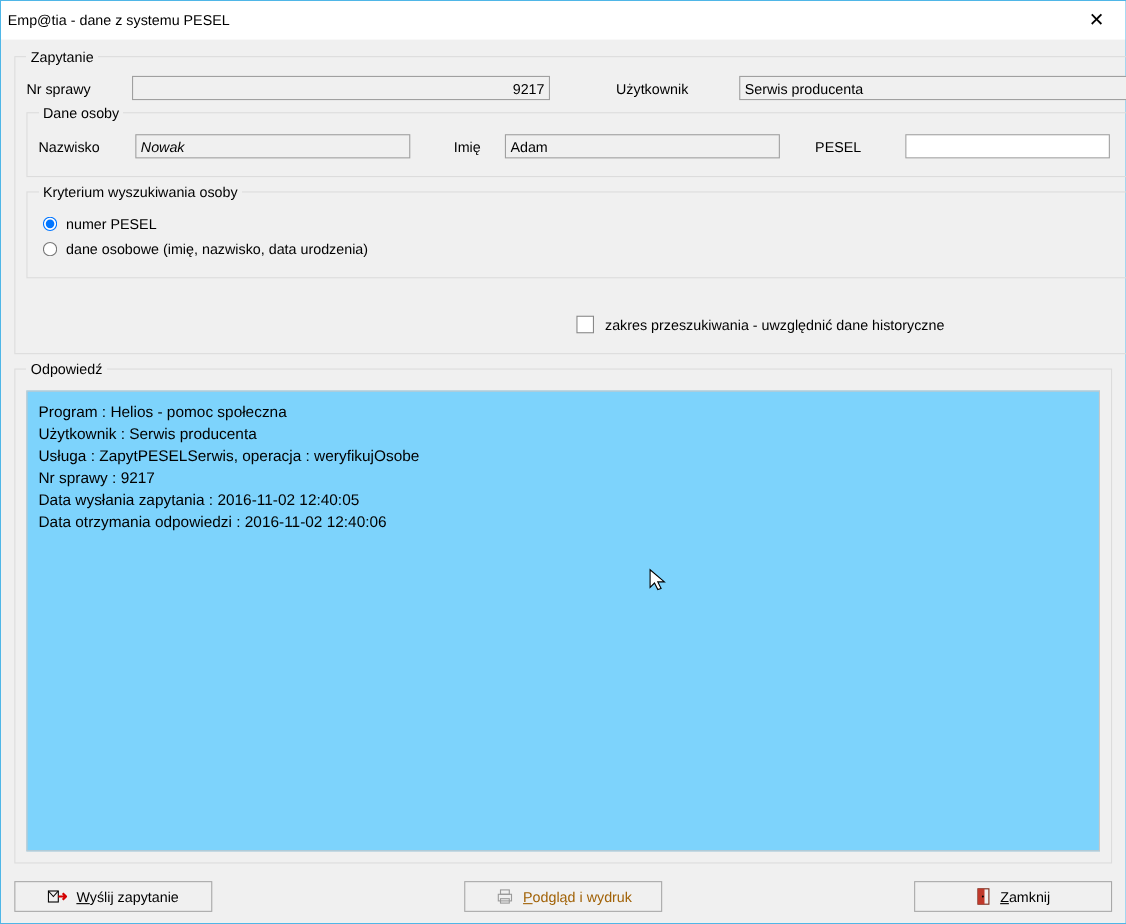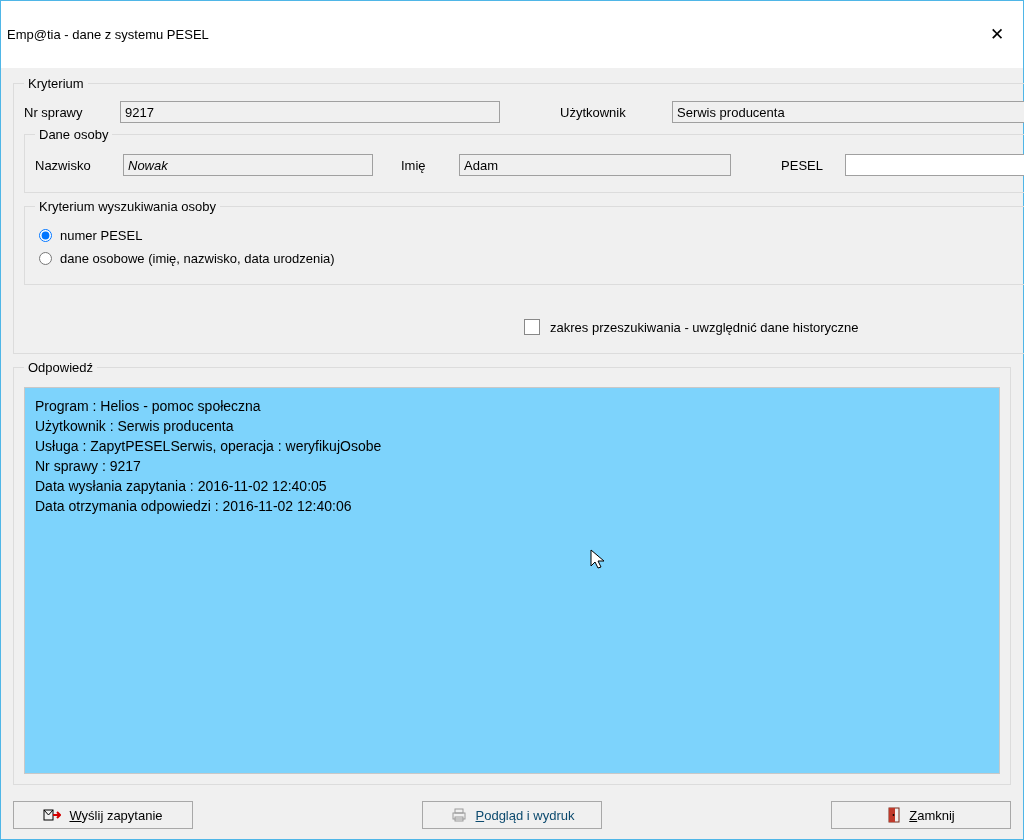--- a/index.html
+++ b/index.html
@@ -1,76 +1,76 @@
 <!DOCTYPE html>
 <html><head>
 <meta charset="utf-8">
 <style>
 html,body{margin:0;padding:0;font-family:Tahoma,Verdana,Segoe UI,sans-serif;font-size:13px;color:#000;background:#fff}
 .window{width:1024px;height:840px;border:1px solid #4fb6e7;box-sizing:border-box;display:flex;flex-direction:column}
-.titlebar{height:35px;display:flex;align-items:center;padding:16px 6px;background:#fff;color:#000}
+.titlebar{height:35px;display:flex;align-items:center;padding:0 6px;background:#fff;color:#000}
 .titlebar .title{flex:1;font-size:13px}
 .titlebar .closebtn{width:40px;height:24px;display:flex;align-items:center;justify-content:center;font-size:17px;font-family:Arial,sans-serif}
 .client{flex:1;background:#f0f0f0;padding:8px 12px 10px 12px;display:flex;flex-direction:column;box-sizing:border-box}
 fieldset{border:1px solid #dcdcdc;margin:0 0 6px 0;padding:6px 10px 10px 10px}
 legend{padding:0 4px;color:#000;font-size:13px}
 .row{display:flex;align-items:center;gap:22px;margin:4px 0}
 label.fld{white-space:nowrap}
 input.txt{height:22px;border:1px solid #a0a0a0;background:#f0f0f0;padding:1px 4px;box-sizing:border-box;font-family:inherit;font-size:13px;color:#000}
 input.txt.white{background:#fff}
 .flex1{flex:1}
 .twocol{display:flex;gap:10px;align-items:stretch}
 .twocol>fieldset{flex:1}
 .radioitem{display:flex;align-items:center;gap:8px;margin:8px 4px}
 .radioitem input{margin:0}
 .checkboxrow{display:flex;align-items:center;gap:10px;margin:8px 0 4px 0}
 .checkboxrow .cb{width:14px;height:14px;border:1px solid #888;background:#fff}
 .response-area{flex:1;background:#7dd3fc;border:1px solid #c8c8c8;padding:8px 10px;font-size:14px;line-height:20px;white-space:pre-line;overflow:auto}
 .btnbar{display:flex;gap:12px;margin-top:10px}
 .btn{height:28px;border:1px solid #a8a8a8;background:#f0f0f0;display:flex;align-items:center;justify-content:center;gap:8px;padding:0 22px;font-size:13px;min-width:180px;box-sizing:border-box}
 .btn .ul{text-decoration:underline}
-.btn.disabled{color:#0c4a6e}
+.btn.disabled{color:#a16207}
 .spacer{flex:1}
 .iconbtn{width:28px;height:24px;border:1px solid #888;background:linear-gradient(#fffde0,#ffd94a);display:flex;align-items:center;justify-content:center}
 .cursor{position:absolute;pointer-events:none}
 .resp-fieldset{flex:1;display:flex;flex-direction:column}
 .resp-fieldset .response-area{margin-top:6px}
 </style>
 </head>
 <body>
 
 <div class="window">
   <div class="titlebar">
     <div class="title">Emp@tia - dane z systemu PESEL</div>
     <div class="closebtn">
       <span>✕</span>
     </div>
   </div>
 
   <div class="client" style="position:relative">
 
     <fieldset>
-      <legend>Kryterium</legend>
+      <legend>Zapytanie</legend>
 
       <div class="row">
         <label class="fld" style="width:74px">Nr sprawy</label>
-        <input class="txt" style="width: 380px;" value="9217">
+        <input class="txt" style="width: 380px; text-align: right;" value="9217">
         <div style="width:16px"></div>
         <label class="fld" style="width:90px">Użytkownik</label>
         <input class="txt flex1" value="Serwis producenta" style="">
       </div>
 
       <fieldset style="margin-top:4px">
         <legend>Dane osoby</legend>
         <div class="row">
           <label class="fld" style="width:66px">Nazwisko</label>
           <input class="txt" style="width: 250px; font-style: italic;" value="Nowak">
-          <label class="fld" style="width:36px;margin-left:6px">Imię</label>
-          <input class="txt" style="width: 272px;" value="Adam">
-          <label class="fld" style="width:60px;text-align:right;margin-left:10px">PESEL</label>
+          <label class="fld" style="width:36px;text-align:right;margin-left:6px">Imię</label>
+          <input class="txt" style="width: 250px;" value="Adam">
+          <label class="fld" style="width:60px;margin-left:10px">PESEL</label>
           <input class="txt white flex1" value="" style="">
           <div class="iconbtn">
             <svg width="16" height="16" viewBox="0 0 16 16">
               <circle cx="9" cy="3" r="2" fill="#000"></circle>
               <path d="M7 5 L10 7 L13 5 M10 7 L9 11 L12 14 M9 11 L5 13" stroke="#000" stroke-width="1.6" fill="none" stroke-linecap="round"></path>
             </svg>
           </div>
         </div>
       </fieldset>
 

